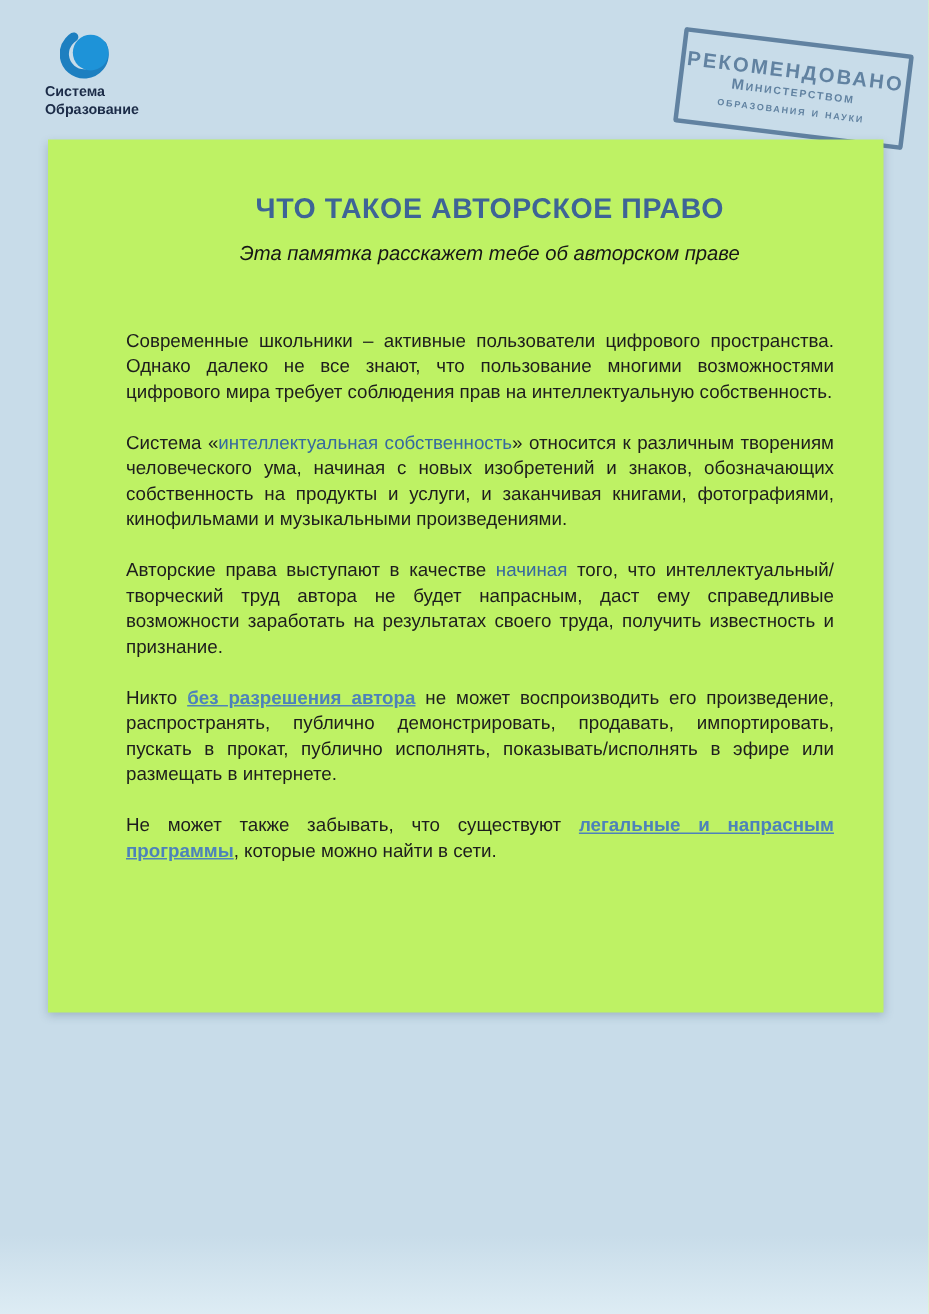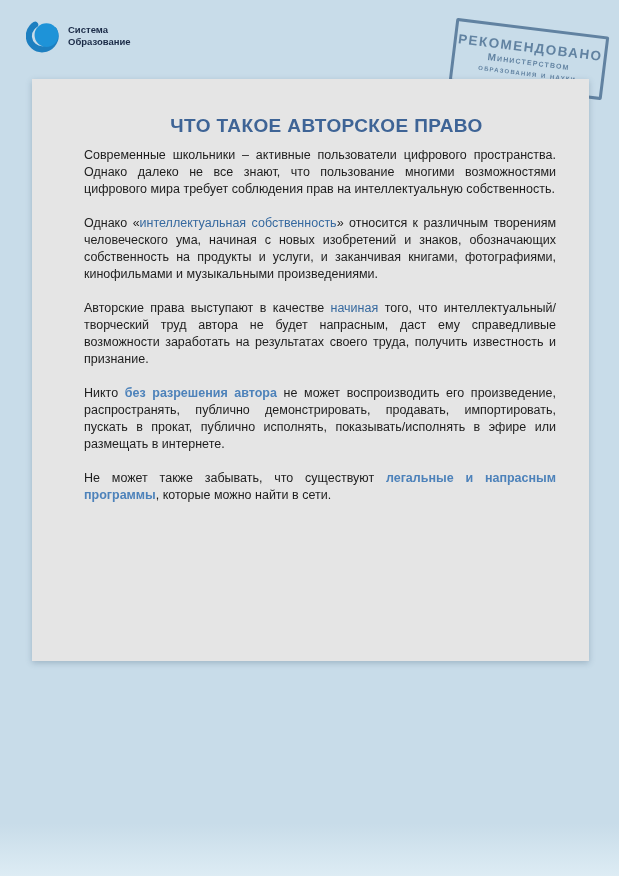--- a/index.html
+++ b/index.html
@@ -5,21 +5,21 @@
   html, body { margin: 0; padding: 0; }
   body {
     width: 619px; height: 876px;
     position: relative;
     overflow: hidden;
     background: linear-gradient(180deg, #c8dcE9 0%, #c8dce9 94%, #ddecf4 100%);
     font-family: "Liberation Sans", sans-serif;
   }
 
   
-  .logo { position: absolute; left: 26px; top: 16px; display: flex; align-items: center; }
+  .logo { position: absolute; left: 26px; top: 16px; display: flex; align-items: center; flex-direction: column; }
   .logo-icon { width: 38px; height: 40px; }
   .logo-text { margin-left: 4px; font-size: 9.5px; font-weight: bold; color: #1b2b47; line-height: 12px; }
 
   
   .stamp {
     position: absolute; left: 452px; top: 27px;
     width: 148px; height: 58px;
     border: 3.5px solid var(--stamp);
     border-radius: 2px;
     transform: rotate(7deg);
@@ -27,23 +27,23 @@
     color: var(--stamp);
     opacity: 0.93;
     text-shadow: 0 0 1px rgba(200,220,233,.5);
   }
   .stamp-line1 { font-size: 13.5px; font-weight: bold; letter-spacing: 1.5px; }
   .stamp-line2 { font-size: 10px;  font-weight: bold; letter-spacing: 1.2px; font-variant: small-caps; margin-top: 1px; }
   .stamp-line3 { font-size: 8.5px; font-weight: bold; letter-spacing: 1.2px; font-variant: small-caps; margin-top: 1px; }
 
   
   .sheet {
-    position: absolute; left: 32px; top: 79px;
+    position: absolute; left: 32px; top: 93px;
     width: 557px; height: 582px;
-    background: #e5e5e5;
+    background: #bef264;
     box-shadow: 0 2px 6px rgba(50, 80, 105, 0.28);
   }
   .sheet-inner { padding: 36px 20px 0 52px; }
 
   .doc-title {
     text-align: center;
     font-size: 19px; font-weight: bold;
     letter-spacing: 0.4px;
     color: var(--title);
     margin: 0 0 10px 0;
@@ -56,21 +56,21 @@
   }
 
   .doc-body p {
     font-size: 12.5px;
     line-height: 17px;
     text-align: justify;
     color: #1d1d1d;
     margin: 0 13px 17px 0;
   }
   .seg-a { color: var(--accent); font-weight: normal; }
-  .seg-l { color: var(--accent-light); font-weight: bold; }
+  .seg-l { color: var(--accent-light); font-weight: bold; text-decoration: underline; }
 </style>
 </head>
 <body>
 
 <div class="logo">
   <svg class="logo-icon" viewBox="0 0 40 42">
     <circle cx="17" cy="21" r="14" fill="none" stroke="#1d7fc0" stroke-width="6.5" stroke-linecap="round" stroke-dasharray="64 24" stroke-dashoffset="-6" transform="rotate(-50 17 21)"></circle>
     <circle cx="21.5" cy="20" r="12.5" fill="#1e93d8"></circle>
   </svg>
   <div class="logo-text">
@@ -81,21 +81,22 @@
 
 <div class="stamp">
   <div class="stamp-line1">РЕКОМЕНДОВАНО</div>
   <div class="stamp-line2">Министерством</div>
   <div class="stamp-line3">образования и науки</div>
 </div>
 
 <div class="sheet">
   <div class="sheet-inner">
     <h1 class="doc-title">ЧТО ТАКОЕ АВТОРСКОЕ ПРАВО</h1>
+    <div class="doc-subtitle">Эта памятка расскажет тебе об авторском праве</div>
     <div class="doc-body">
         <p><span>Современные школьники – активные пользователи цифрового пространства. Однако далеко не все знают, что пользование многими возможностями цифрового мира требует соблюдения прав на интеллектуальную собственность.</span></p>
-        <p><span>Однако «</span><span class="seg-a">интеллектуальная собственность</span><span>» относится к различным творениям человеческого ума, начиная с новых изобретений и знаков, обозначающих собственность на продукты и услуги, и заканчивая книгами, фотографиями, кинофильмами и музыкальными произведениями.</span></p>
+        <p><span>Система «</span><span class="seg-a">интеллектуальная собственность</span><span>» относится к различным творениям человеческого ума, начиная с новых изобретений и знаков, обозначающих собственность на продукты и услуги, и заканчивая книгами, фотографиями, кинофильмами и музыкальными произведениями.</span></p>
         <p><span>Авторские права выступают в качестве </span><span class="seg-a">начиная</span><span> того, что интеллектуальный/творческий труд автора не будет напрасным, даст ему справедливые возможности заработать на результатах своего труда, получить известность и признание.</span></p>
         <p><span>Никто </span><span class="seg-l">без разрешения автора</span><span> не может воспроизводить его произведение, распространять, публично демонстрировать, продавать, импортировать, пускать в прокат, публично исполнять, показывать/исполнять в эфире или размещать в интернете.</span></p>
         <p><span>Не может также забывать, что существуют </span><span class="seg-l">легальные и напрасным программы</span><span>, которые можно найти в сети.</span></p>
       </div>
   </div>
 </div>
 
 </body></html>

